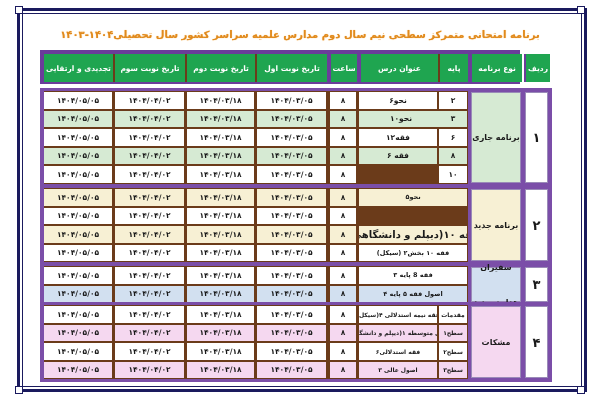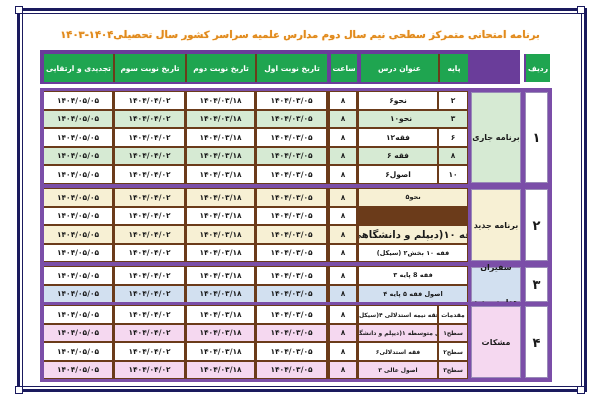--- a/index.html
+++ b/index.html
@@ -76,20 +76,21 @@
 <div class="table-wrap">
 
   <div class="hdr" style="left:0;width:480px;">
     <div class="hcell" style="left:0;width:71px;">تجدیدی و ارتقایی</div>
     <div class="hcell brown-sep" style="left:71px;width:72px;">تاریخ نوبت سوم</div>
     <div class="hcell brown-sep" style="left:213px;width:72px;">تاریخ نوبت اول</div>
     <div class="hcell brown-sep" style="left:143px;width:70px;">تاریخ نوبت دوم</div>
     <div class="hcell" style="left:287px;width:28px;">ساعت</div>
     <div class="hcell" style="left:317px;width:79px;">عنوان درس</div>
     <div class="hcell brown-sep" style="left:396px;width:30px;">پایه</div>
+    <div class="hcell" style="left:428px;width:52px;">نوع برنامه</div>
     <div class="hcell" style="left:482px;width:26px;">ردیف</div>
   </div>
 
   <div id="sections-root">
       <div class="section" style="left: 0px; top: 38px; width: 512px; height: 98.5px;">
         <div class="rowbar" style="left: 2px; top: 1px; width: 424px; height: 18.5px;"></div>
         <div class="cell" style="left: 2px; top: 2px; width: 68px; height: 16.5px; background: rgb(255, 255, 255);">۱۴۰۴/۰۵/۰۵</div>
         <div class="cell" style="left: 73px; top: 2px; width: 69px; height: 16.5px; background: rgb(255, 255, 255);">۱۴۰۴/۰۴/۰۲</div>
         <div class="cell" style="left: 145px; top: 2px; width: 67px; height: 16.5px; background: rgb(255, 255, 255);">۱۴۰۴/۰۳/۱۸</div>
         <div class="cell" style="left: 215px; top: 2px; width: 69px; height: 16.5px; background: rgb(255, 255, 255);">۱۴۰۴/۰۳/۰۵</div>
@@ -119,21 +120,20 @@
         <div class="cell" style="left: 215px; top: 57.5px; width: 69px; height: 16.5px; background: rgb(214, 234, 211);">۱۴۰۴/۰۳/۰۵</div>
         <div class="cell" style="left: 288px; top: 57.5px; width: 26px; height: 16.5px; background: rgb(214, 234, 211);">۸</div>
         <div class="cell" style="left: 317px; top: 57.5px; width: 78px; height: 16.5px; background: rgb(214, 234, 211);">فقه ۶</div>
         <div class="cell" style="left: 397px; top: 57.5px; width: 28px; height: 16.5px; background: rgb(214, 234, 211);">۸</div>
         <div class="rowbar" style="left: 2px; top: 75px; width: 424px; height: 18.5px;"></div>
         <div class="cell" style="left: 2px; top: 76px; width: 68px; height: 16.5px; background: rgb(255, 255, 255);">۱۴۰۴/۰۵/۰۵</div>
         <div class="cell" style="left: 73px; top: 76px; width: 69px; height: 16.5px; background: rgb(255, 255, 255);">۱۴۰۴/۰۴/۰۲</div>
         <div class="cell" style="left: 145px; top: 76px; width: 67px; height: 16.5px; background: rgb(255, 255, 255);">۱۴۰۴/۰۳/۱۸</div>
         <div class="cell" style="left: 215px; top: 76px; width: 69px; height: 16.5px; background: rgb(255, 255, 255);">۱۴۰۴/۰۳/۰۵</div>
         <div class="cell" style="left: 288px; top: 76px; width: 26px; height: 16.5px; background: rgb(255, 255, 255);">۸</div>
-        <div class="cell" style="left: 317px; top: 76px; width: 78px; height: 16.5px; background: rgb(255, 255, 255);">اصول۶</div>
         <div class="cell" style="left: 397px; top: 76px; width: 28px; height: 16.5px; background: rgb(255, 255, 255);">۱۰</div>
         <div class="merged" style="left: 429px; top: 2px; width: 50px; height: 90.5px; background: rgb(214, 234, 211); border: 1px solid rgb(154, 138, 184);">برنامه جاری</div>
         <div class="merged rownum" style="left: 483px; top: 2px; width: 23px; height: 90.5px; background: rgb(255, 255, 255); border: 1px solid rgb(154, 138, 184);">۱</div>
       </div>
       <div class="section" style="left: 0px; top: 135px; width: 512px; height: 80px;">
         <div class="rowbar" style="left: 2px; top: 1px; width: 424px; height: 18.5px;"></div>
         <div class="cell" style="left: 2px; top: 2px; width: 68px; height: 16.5px; background: rgb(247, 240, 212);">۱۴۰۴/۰۵/۰۵</div>
         <div class="cell" style="left: 73px; top: 2px; width: 69px; height: 16.5px; background: rgb(247, 240, 212);">۱۴۰۴/۰۴/۰۲</div>
         <div class="cell" style="left: 145px; top: 2px; width: 67px; height: 16.5px; background: rgb(247, 240, 212);">۱۴۰۴/۰۳/۱۸</div>
         <div class="cell" style="left: 215px; top: 2px; width: 69px; height: 16.5px; background: rgb(247, 240, 212);">۱۴۰۴/۰۳/۰۵</div>

